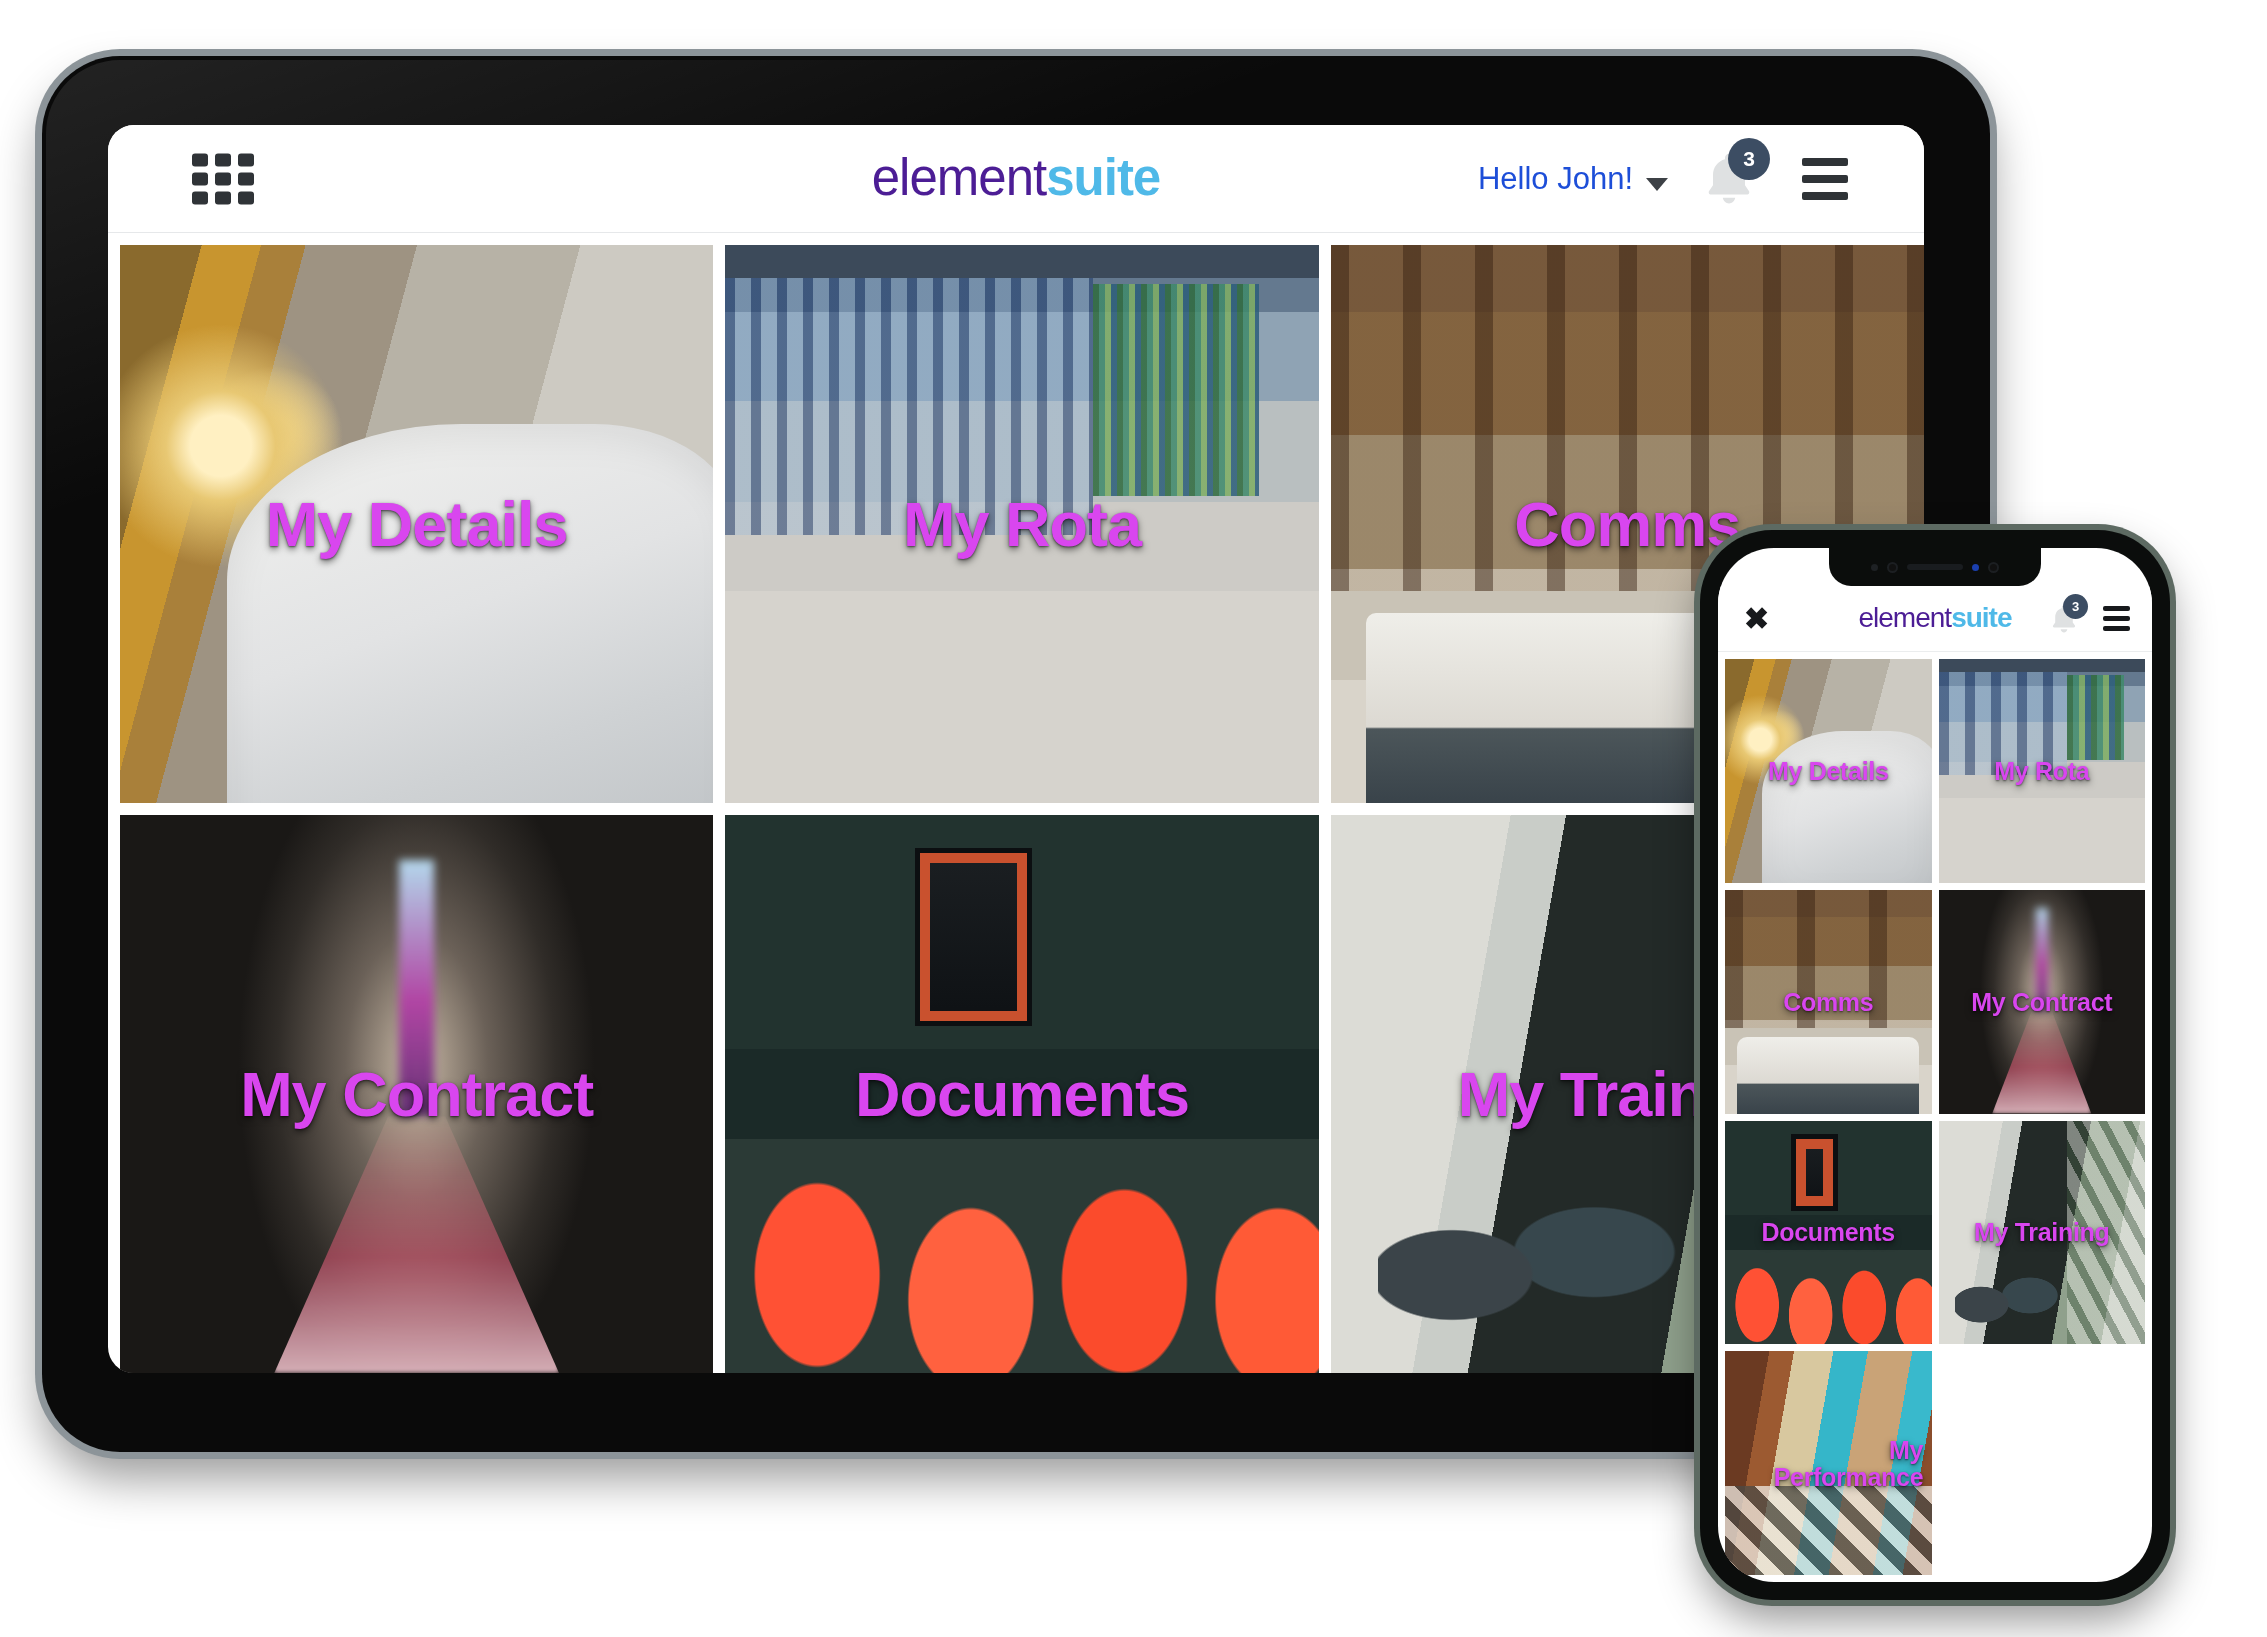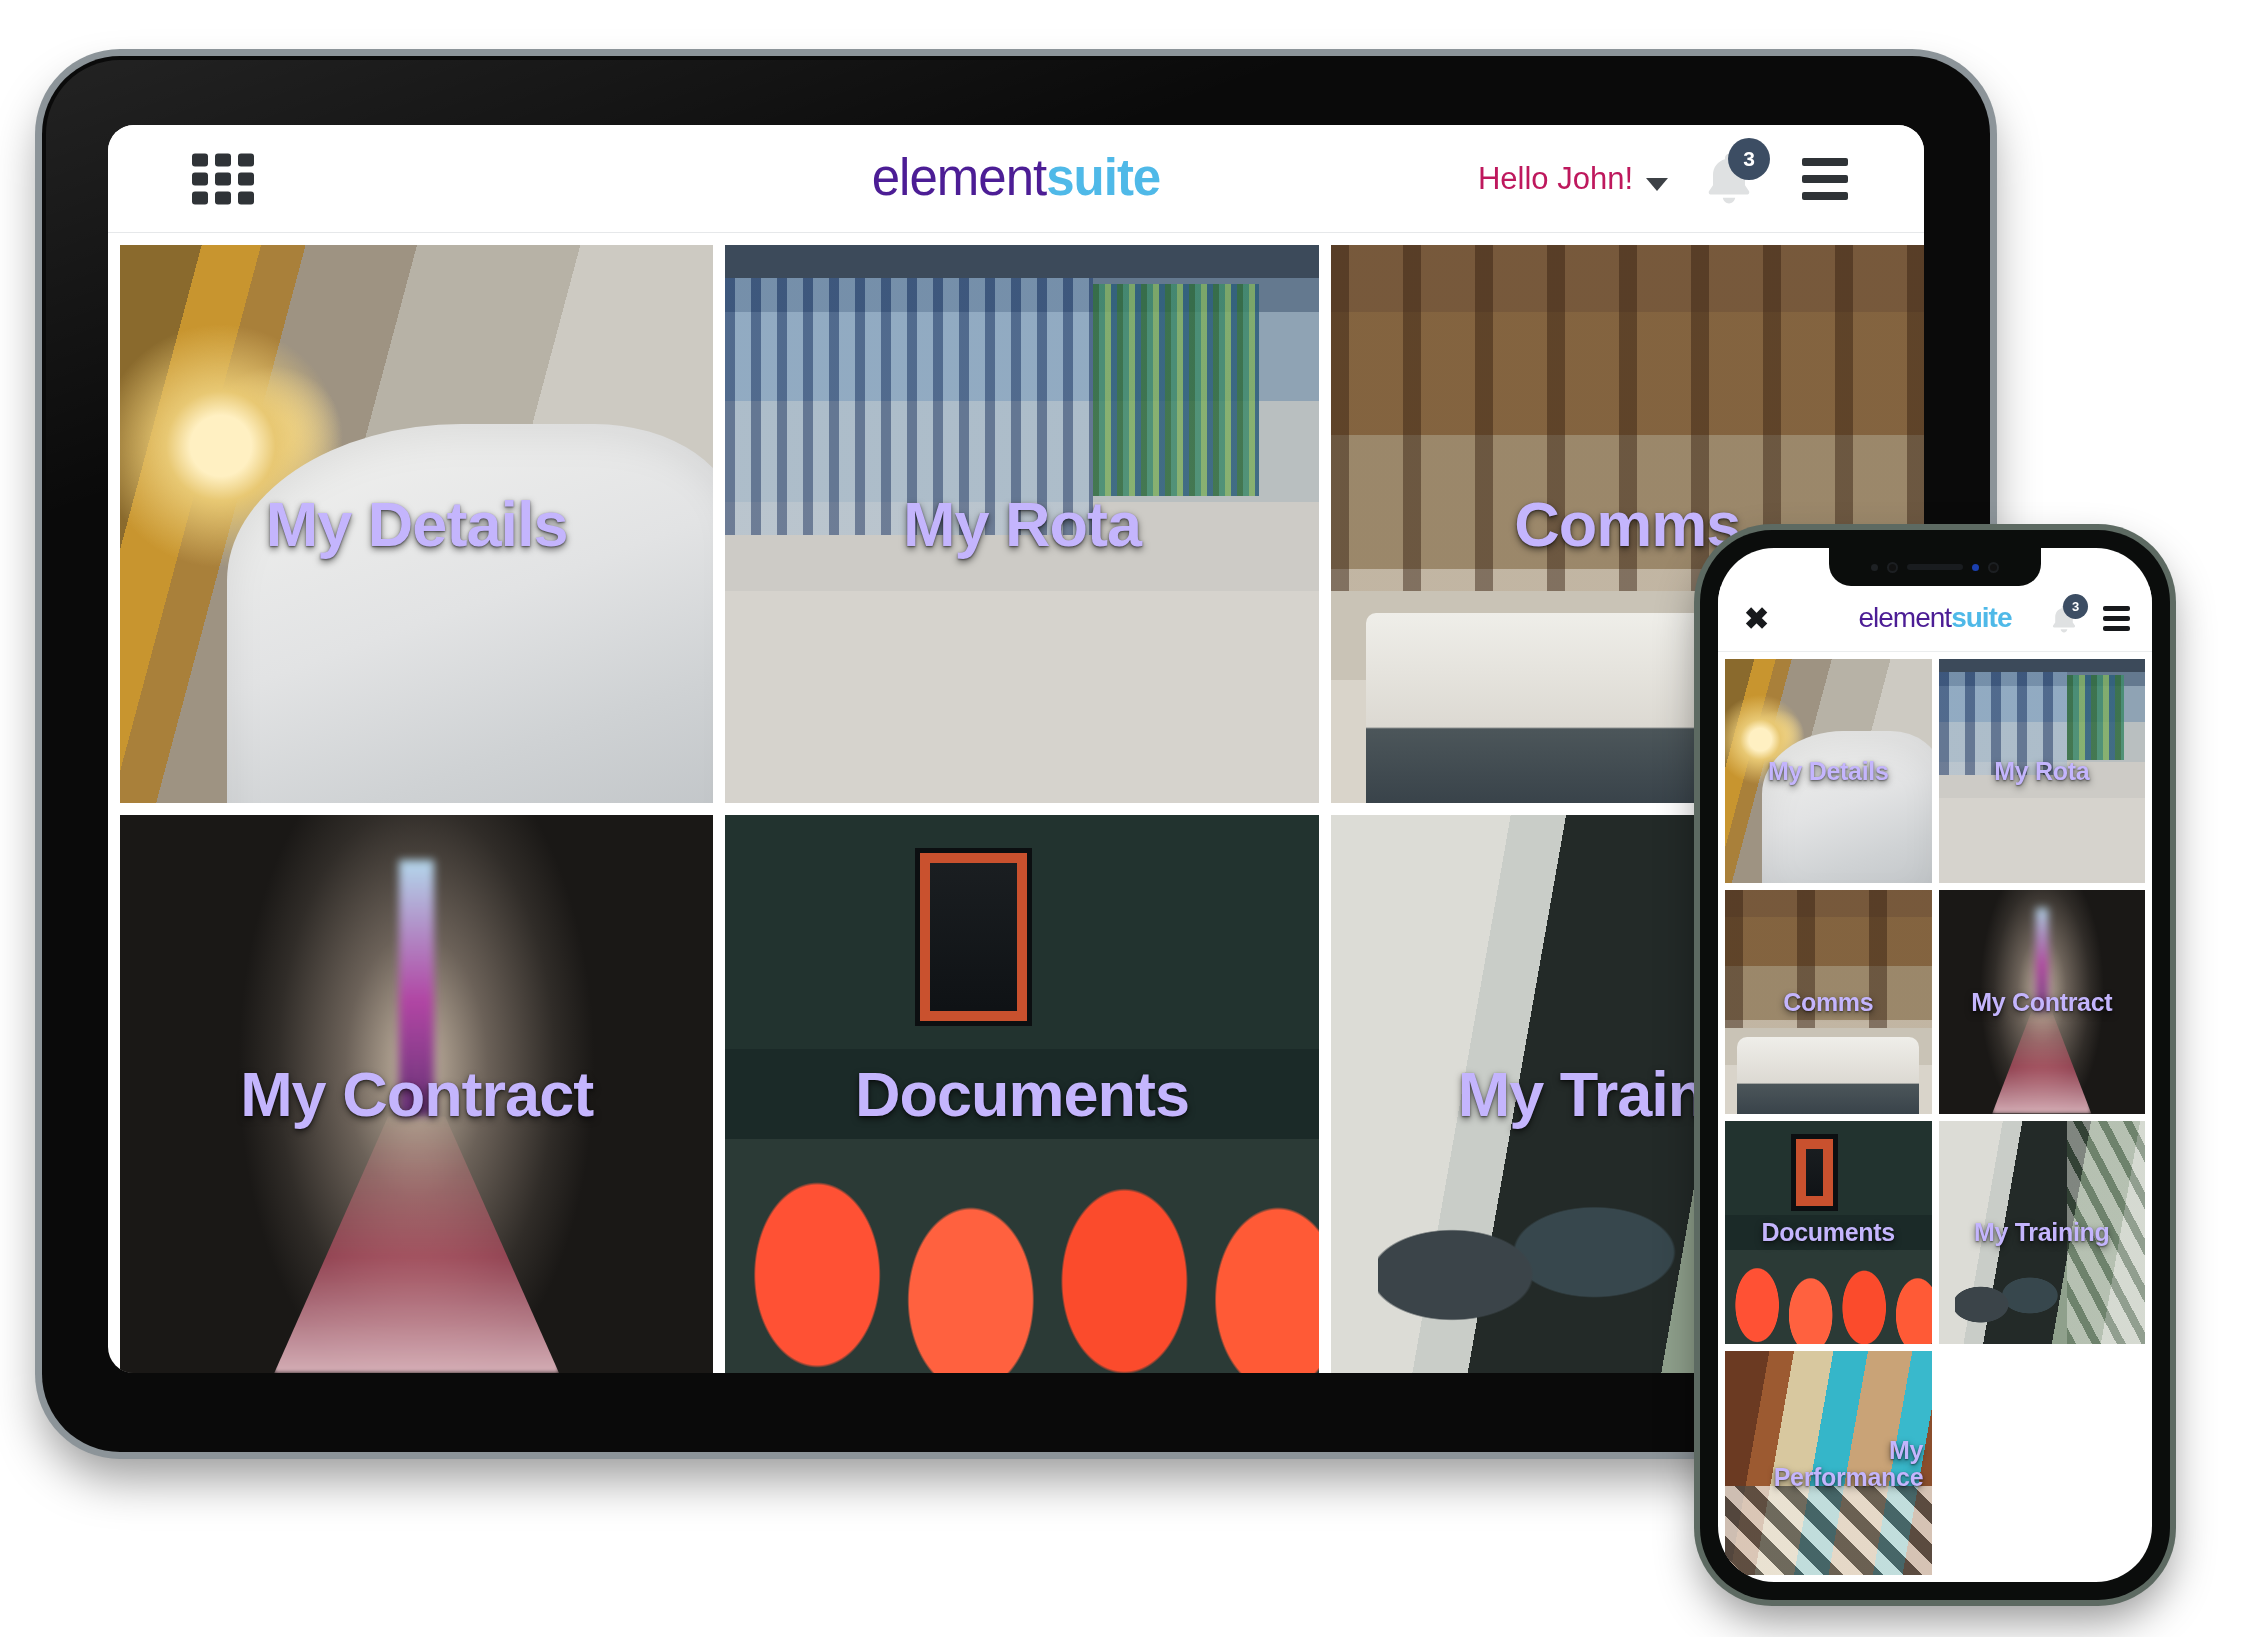--- a/index.html
+++ b/index.html
@@ -47,41 +47,41 @@
      gap:6px 7px; }
   #tablet-grid-icon i { display:block; width:16px; height:13px; background:#2f3337; border-radius:3px; }
 
   .brand { font-size:51px; letter-spacing:-1px; white-space:nowrap; line-height:1; }
   .brand .light { color:#4c1d95; font-weight:300; }
   .brand .bold  { color:#4fb9e8; font-weight:700; }
   #tablet-brand { position:absolute; left:50%; top:50%; transform:translate(-50%,-52%); }
 
   #tablet-right { position:absolute; right:76px; top:50%; transform:translateY(-50%);
       display:flex; align-items:center; gap:0px; }
-  #tablet-greeting { font-size:31px; color:#be185d; font-weight:400; white-space:nowrap; }
+  #tablet-greeting { font-size:31px; color:#1d4ed8; font-weight:400; white-space:nowrap; }
   .caret-down { display:inline-block; width:0;height:0;margin-left:13px;
      border-left:11px solid transparent;border-right:11px solid transparent;border-top:13px solid #3d4146;
      vertical-align:middle; }
   #tablet-bell-wrap { position:relative; margin-left:30px; width:62px; height:62px; }
   .bell-svg { display:block; width:62px; height:62px; }
   .badge { position:absolute; background:#3c4d63; color:#fff; border-radius:50%;
      display:flex; align-items:center; justify-content:center; font-weight:700; }
   #tablet-badge { right:-10px; top:-10px; width:42px; height:42px; font-size:21px; }
   #tablet-hamburger { margin-left:42px; display:flex; flex-direction:column; gap:9px; }
   #tablet-hamburger i { display:block; width:46px; height:8px; background:#2f3337; border-radius:2px; }
 
   
   #tablet-grid {
     display:grid; grid-template-columns:repeat(3,1fr); grid-template-rows:repeat(2,1fr);
     gap:12px; padding:12px 0 0 12px; height:1140px;
   }
   .tile { position:relative; overflow:hidden; background:#333; }
   .tile .label {
     position:absolute; left:50%; top:50%; transform:translate(-50%,-50%);
-    color:#c4b5fd; font-weight:700; white-space:nowrap;
+    color:#d946ef; font-weight:700; white-space:nowrap;
     text-shadow:0 3px 7px rgba(0,0,0,.55), 0 1px 2px rgba(0,0,0,.5);
   }
   .tile-lg .label { font-size:63px; letter-spacing:-1px; }
 
   
   .ph { position:absolute; inset:0; }
   .ph-bed{background:
      radial-gradient(circle at 17% 36%, #fff0c2 0 5%, #e8c873 9%, rgba(214,161,61,0) 20%),
      radial-gradient(circle at 26% 34%, #f3dda0 0 3%, rgba(216,175,90,0) 12%),
      linear-gradient(105deg,#8a6a2d 0 11%,#c8952f 11% 19%,#a9803a 19% 25%,#9e9382 25% 40%,#b7b2a6 40% 62%,#cdcac2 62% 100%),

